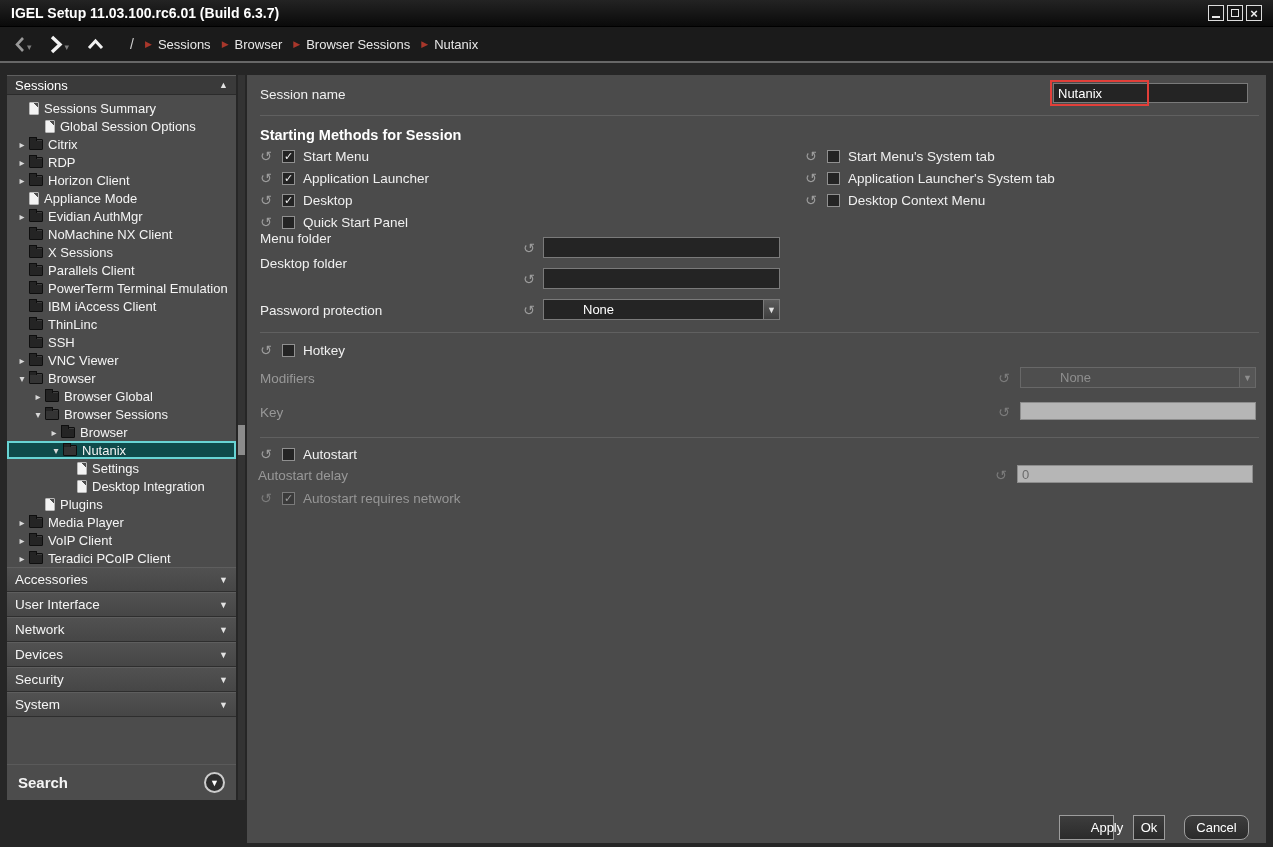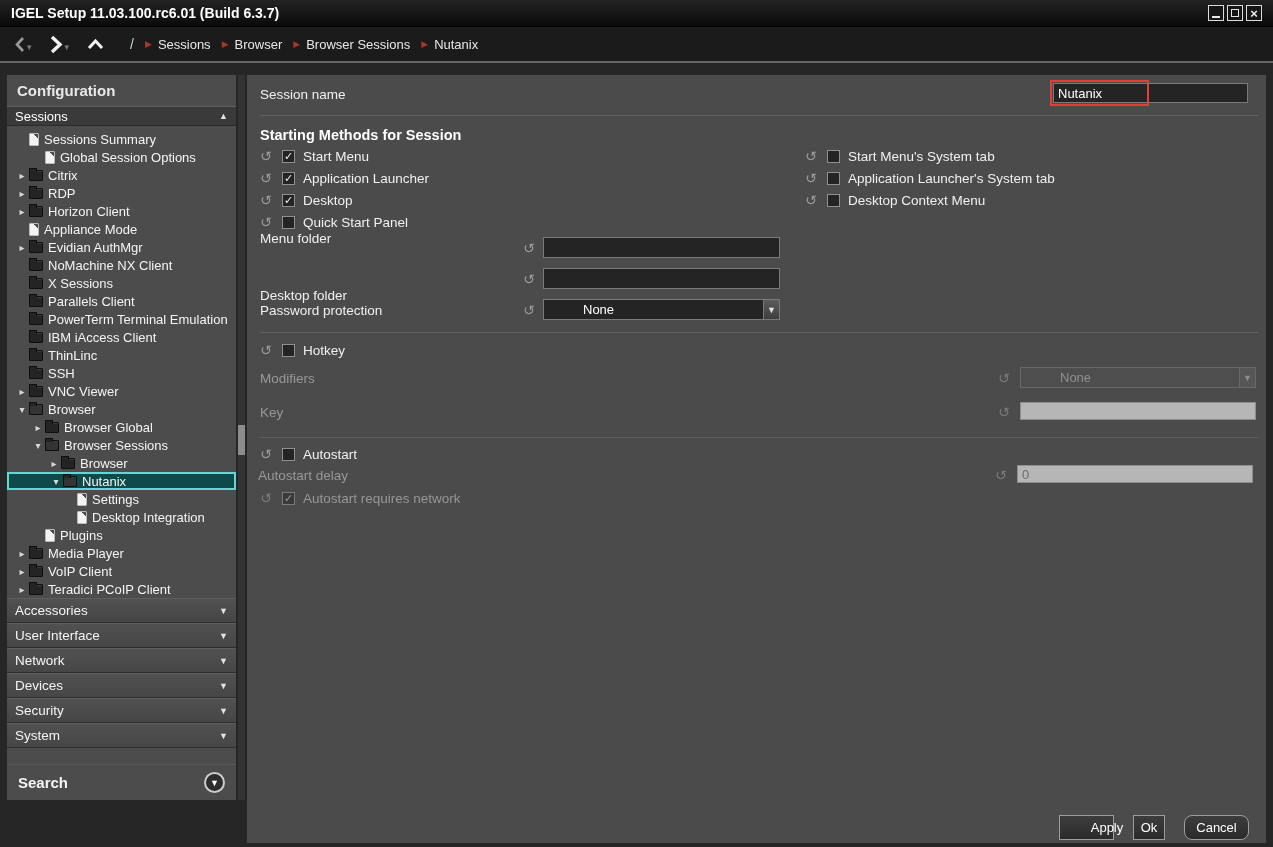--- a/index.html
+++ b/index.html
@@ -151,21 +151,20 @@
         <span class="crumb-txt">Browser Sessions</span>
       </span>
       <span class="crumb">
         <span class="crumb-tri">▶</span>
         <span class="crumb-txt">Nutanix</span>
       </span>
     </div>
 </div>
 
 <aside class="sidebar">
-  <div class="sidebar-title">Configuration</div>
   <div class="sessions-header">
     <span>Sessions</span>
     <span class="tri">▲</span>
   </div>
   <div class="tree">
       <div class="tree-row" style="padding-left: 8px;">
         <span class="expander"></span>
         <span class="ticon doc"></span>
         <span class="tlabel">Sessions Summary</span>
       </div>
@@ -379,21 +378,21 @@
         <span class="reset">↺</span>
         <span class="checkbox"></span>
         <span class="cb-label">Desktop Context Menu</span>
       </div>
     </div>
 
   <span class="flabel" style="left:13px;top:156px">Menu folder</span>
   <span class="reset-abs" style="left:276px;top:166px">↺</span>
   <input class="text-input" style="left: 296px; top: 162px; width: 237px; height: 21px;" value="">
 
-  <span class="flabel" style="left:13px;top:213px">Desktop folder</span>
+  <span class="flabel" style="left:13px;top:181px">Desktop folder</span>
   <span class="reset-abs" style="left:276px;top:197px">↺</span>
   <input class="text-input" style="left: 296px; top: 193px; width: 237px; height: 21px;" value="">
 
   <span class="flabel" style="left:13px;top:228px">Password protection</span>
   <span class="reset-abs" style="left:276px;top:228px">↺</span>
   <div class="selectbox" style="left:296px;top:224px;width:237px;height:21px">
     <span class="sel-text">None</span>
     <span class="sel-arrow">▼</span>
   </div>
 

